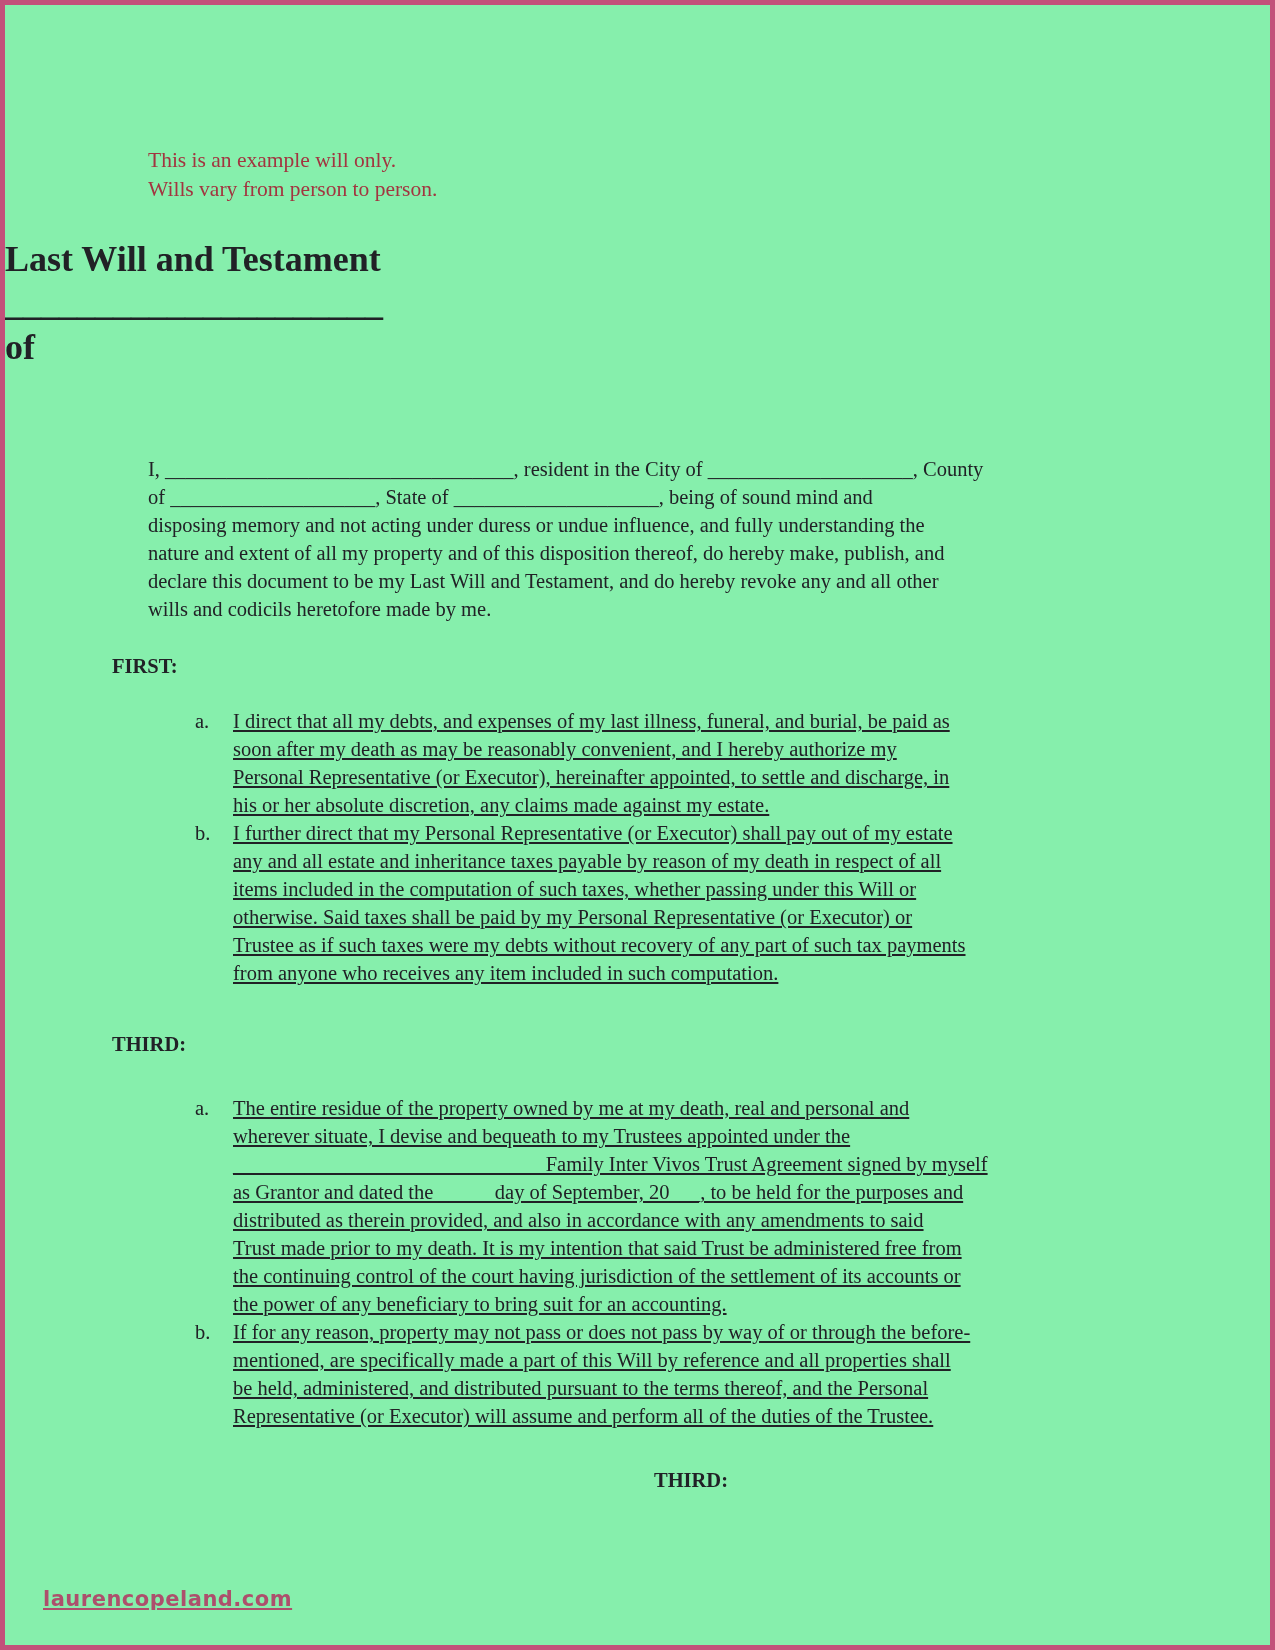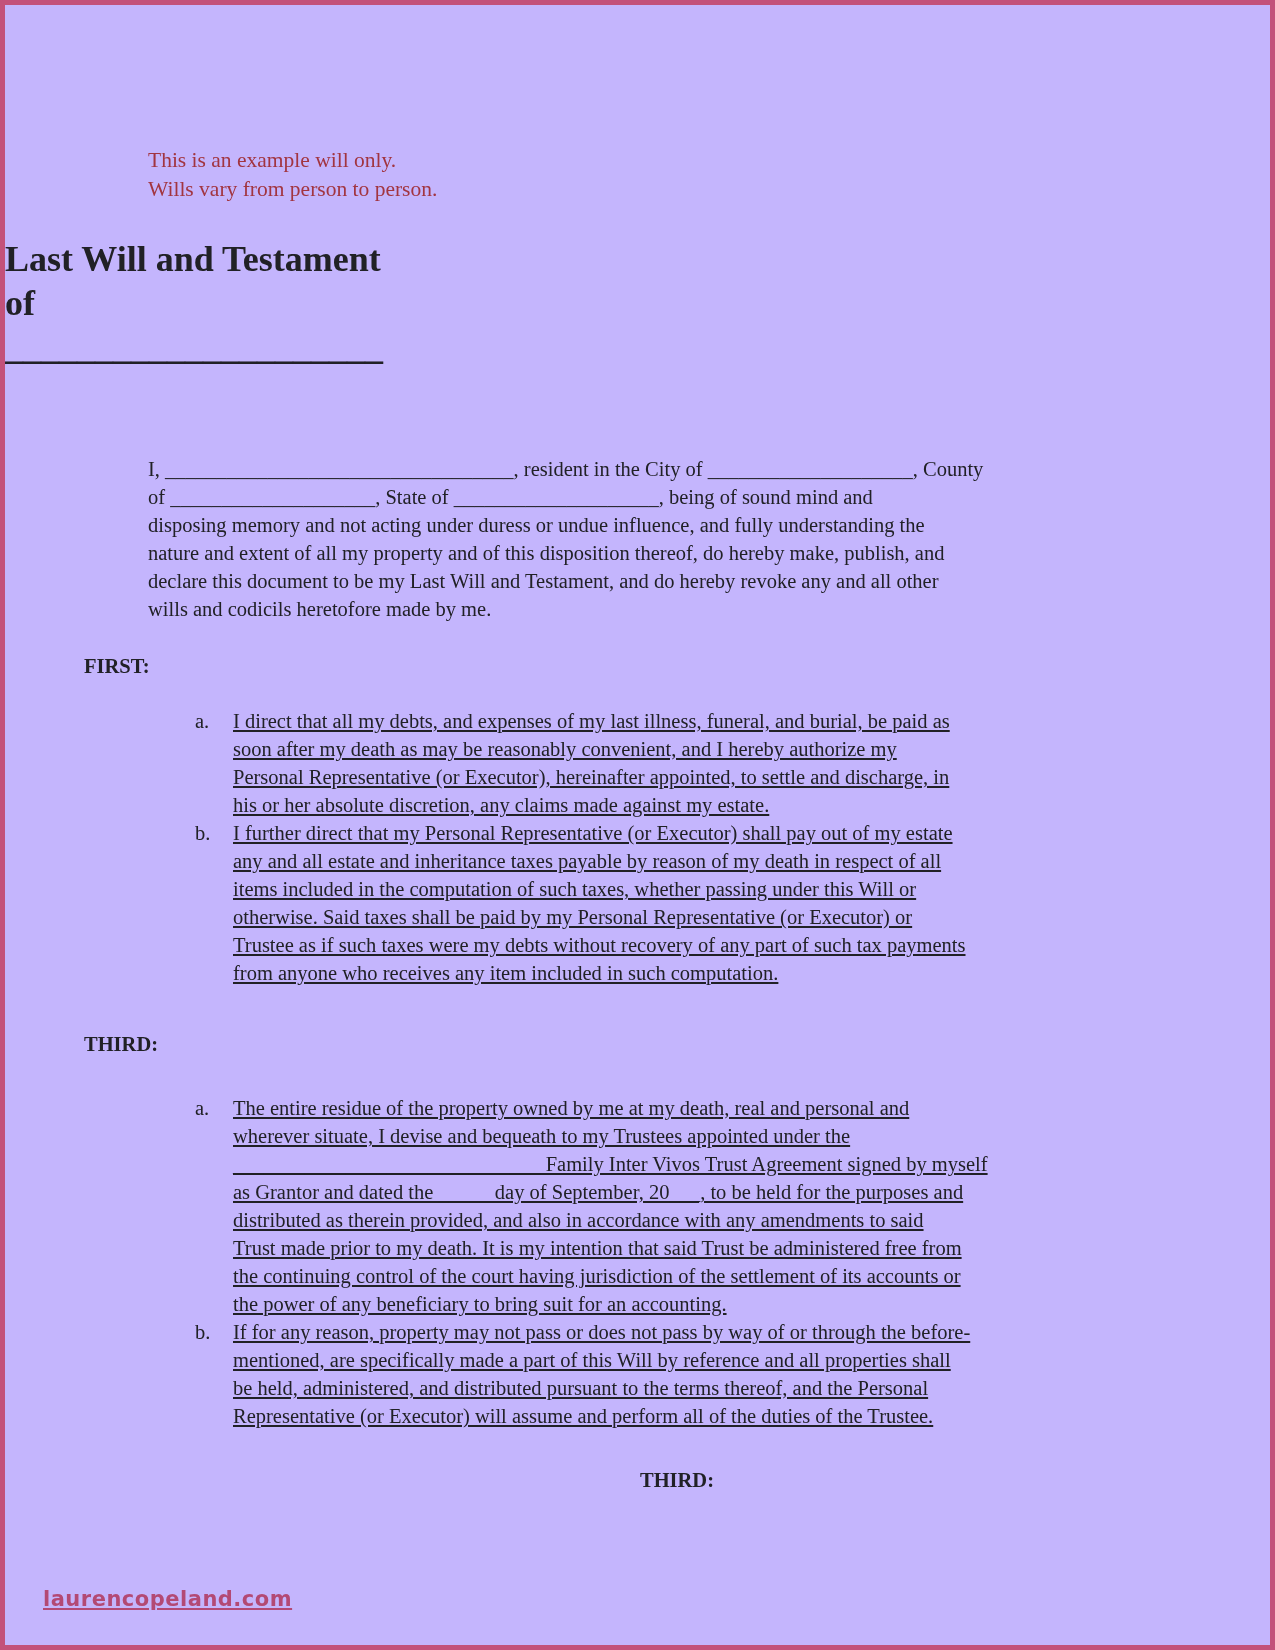--- a/index.html
+++ b/index.html
@@ -2,21 +2,21 @@
 <html><head>
 <meta charset="utf-8">
 <style>
   html, body { margin: 0; padding: 0; background: #888; }
   .page {
     position: relative;
     width: 1275px;
     height: 1650px;
     box-sizing: border-box;
     margin: 0 auto;
-    background: #c4b5fd;
+    background: #86efac;
     border: 5px solid #c3517a;
     overflow: hidden;
     font-family: "Liberation Serif", serif;
     color: #212126;
   }
   .notice {
     margin: 141px 0 0 143px;
     font-size: 21.5px;
     line-height: 28.5px;
     color: #a23540;
@@ -32,21 +32,21 @@
   .title-line { white-space: pre; }
   .para, .sec-heading, .li {
     font-size: 20.5px;
     line-height: 28px;
   }
   .intro {
     margin: 86px 16px 0 143px;
     white-space: pre;
   }
   .sec-heading {
-    margin-left: 79px;
+    margin-left: 107px;
     font-weight: bold;
   }
   .sec-heading.first  { margin-top: 29px; }
   .sec-heading.second { margin-top: 43px; }
   .sec-heading.third  { margin-top: 36px; text-align: center; }
   .list { margin-left: 143px; }
   .list.first  { margin-top: 27px; }
   .list.second { margin-top: 36px; }
   .li { position: relative; padding-left: 85px; }
   .li .marker { position: absolute; left: 47px; top: 0; }
@@ -67,22 +67,22 @@
 </head>
 <body>
 
 <div class="page">
 
   <div class="notice">This is an example will only.
 Wills vary from person to person.</div>
 
   <div class="title-block">
     <div class="title-line">Last Will and Testament</div>
+    <div class="title-line">_____________________</div>
     <div class="title-line">of</div>
-    <div class="title-line">_____________________</div>
   </div>
 
   <div class="para intro">I, __________________________________, resident in the City of ____________________, County
 of ____________________, State of ____________________, being of sound mind and
 disposing memory and not acting under duress or undue influence, and fully understanding the
 nature and extent of all my property and of this disposition thereof, do hereby make, publish, and
 declare this document to be my Last Will and Testament, and do hereby revoke any and all other
 wills and codicils heretofore made by me.</div>
 
   <div class="sec-heading first">FIRST:</div>

